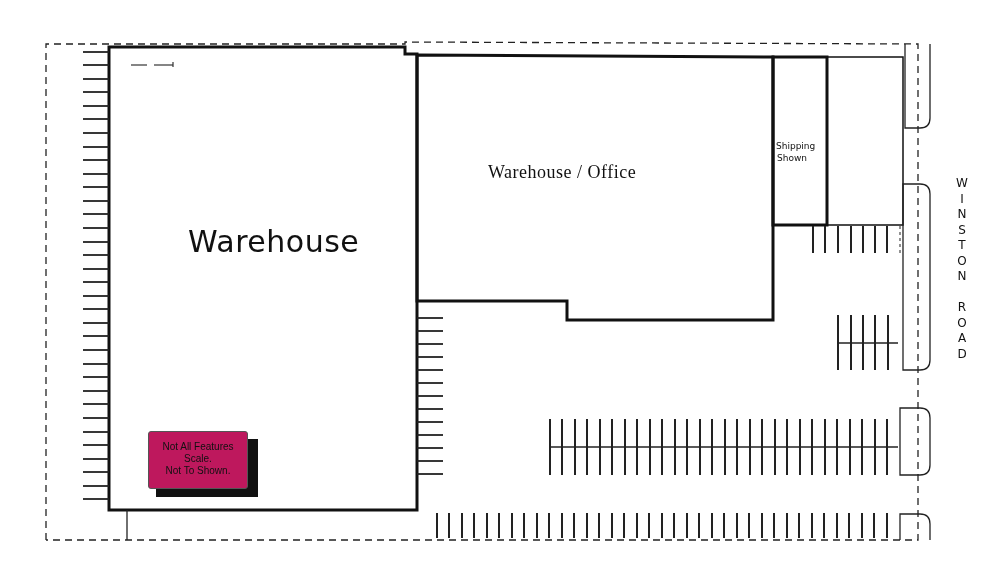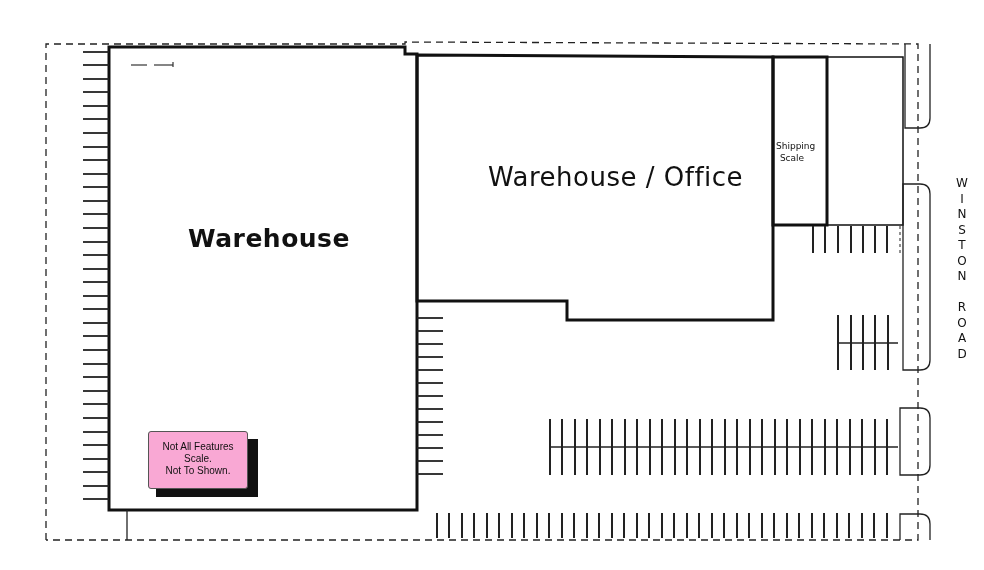--- a/index.html
+++ b/index.html
@@ -1,25 +1,25 @@
 <!DOCTYPE html>
 <html><head>
 <meta charset="utf-8">
 <style>
   html, body { margin: 0; padding: 0; background: #ffffff; }
   body { width: 984px; height: 570px; position: relative; overflow: hidden; font-family: "DejaVu Sans", sans-serif; }
   #plan { position: absolute; left: 0; top: 0; width: 984px; height: 570px; }
   .lbl { position: absolute; color: #111; white-space: nowrap; }
-  .lbl-warehouse { left: 188px; top: 224px; font-size: 25px; letter-spacing: 0.5px; font-weight: bold; }
-  .lbl-office { left: 488px; top: 162px; font-size: 26px; letter-spacing: 0.5px; }
+  .lbl-warehouse { left: 188px; top: 224px; font-size: 30px; letter-spacing: 0.5px; }
+  .lbl-office { left: 488px; top: 162px; font-size: 18px; letter-spacing: 0.5px; font-family: Liberation Serif, serif; }
   .lbl-dock { left: 776px; top: 140px; width: 32px; text-align: center; font-size: 9px; line-height: 12px; white-space: normal; }
   .road { position: absolute; left: 955px; top: 176px; width: 14px; font-size: 12px; line-height: 15.5px; text-align: center; color: #111; letter-spacing: 0; }
   .road span { display: block; height: 15.5px; }
   .note-shadow { position: absolute; left: 156px; top: 439px; width: 102px; height: 58px; background: #111; }
-  .note { position: absolute; left: 148px; top: 431px; width: 100px; height: 58px; background: #f9a8d4; border: 1px solid #555; border-radius: 3px; box-sizing: border-box; font-family: "Liberation Sans", sans-serif; font-size: 10px; line-height: 12px; text-align: center; padding-top: 9px; color: #111; }
+  .note { position: absolute; left: 148px; top: 431px; width: 100px; height: 58px; background: #be185d; border: 1px solid #555; border-radius: 3px; box-sizing: border-box; font-family: "Liberation Sans", sans-serif; font-size: 10px; line-height: 12px; text-align: center; padding-top: 9px; color: #111; }
   .note span { display: block; }
 </style>
 </head>
 <body>
 
 <svg id="plan" viewBox="0 0 984 570" xmlns="http://www.w3.org/2000/svg">
 
   <g fill="none" stroke="#222" stroke-width="1.3" stroke-dasharray="7,5">
     <polyline points="46,540 46,44 405,44 405,42 918,44 918,540 46,540"></polyline>
   </g>
@@ -189,21 +189,21 @@
       <line x1="862" y1="513" x2="862" y2="538"></line>
       <line x1="874" y1="513" x2="874" y2="538"></line>
       <line x1="887" y1="513" x2="887" y2="538"></line>
   </g>
 </svg>
 
 <div class="lbl lbl-warehouse">Warehouse</div>
 <div class="lbl lbl-office">Warehouse / Office</div>
 <div class="lbl lbl-dock">
   <span style="display:block">Shipping</span>
-  <span style="display:block">Scale</span>
+  <span style="display:block">Shown</span>
 </div>
 
 <div class="road">
   <span>W</span>
   <span>I</span>
   <span>N</span>
   <span>S</span>
   <span>T</span>
   <span>O</span>
   <span>N</span>

